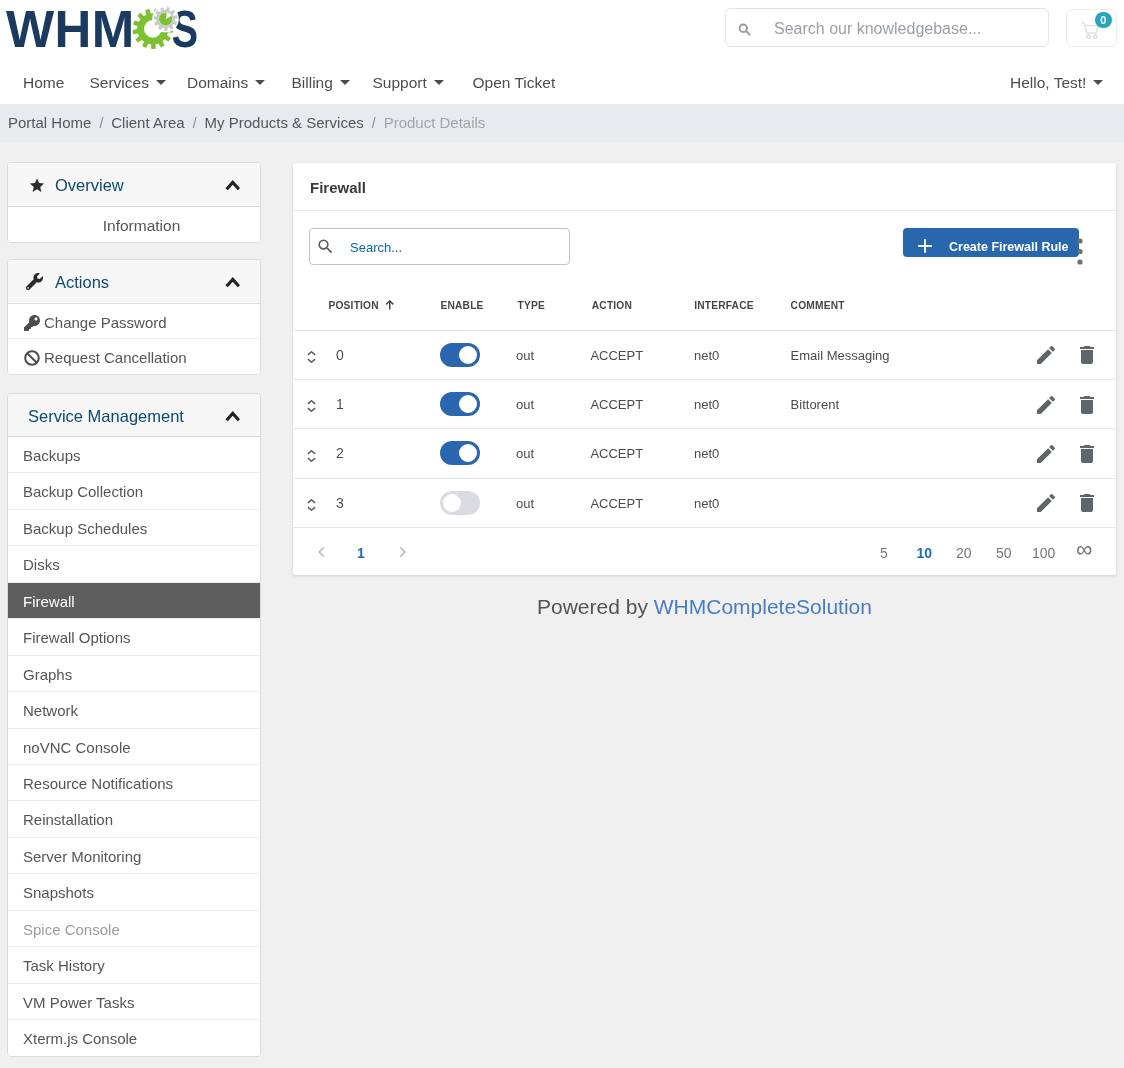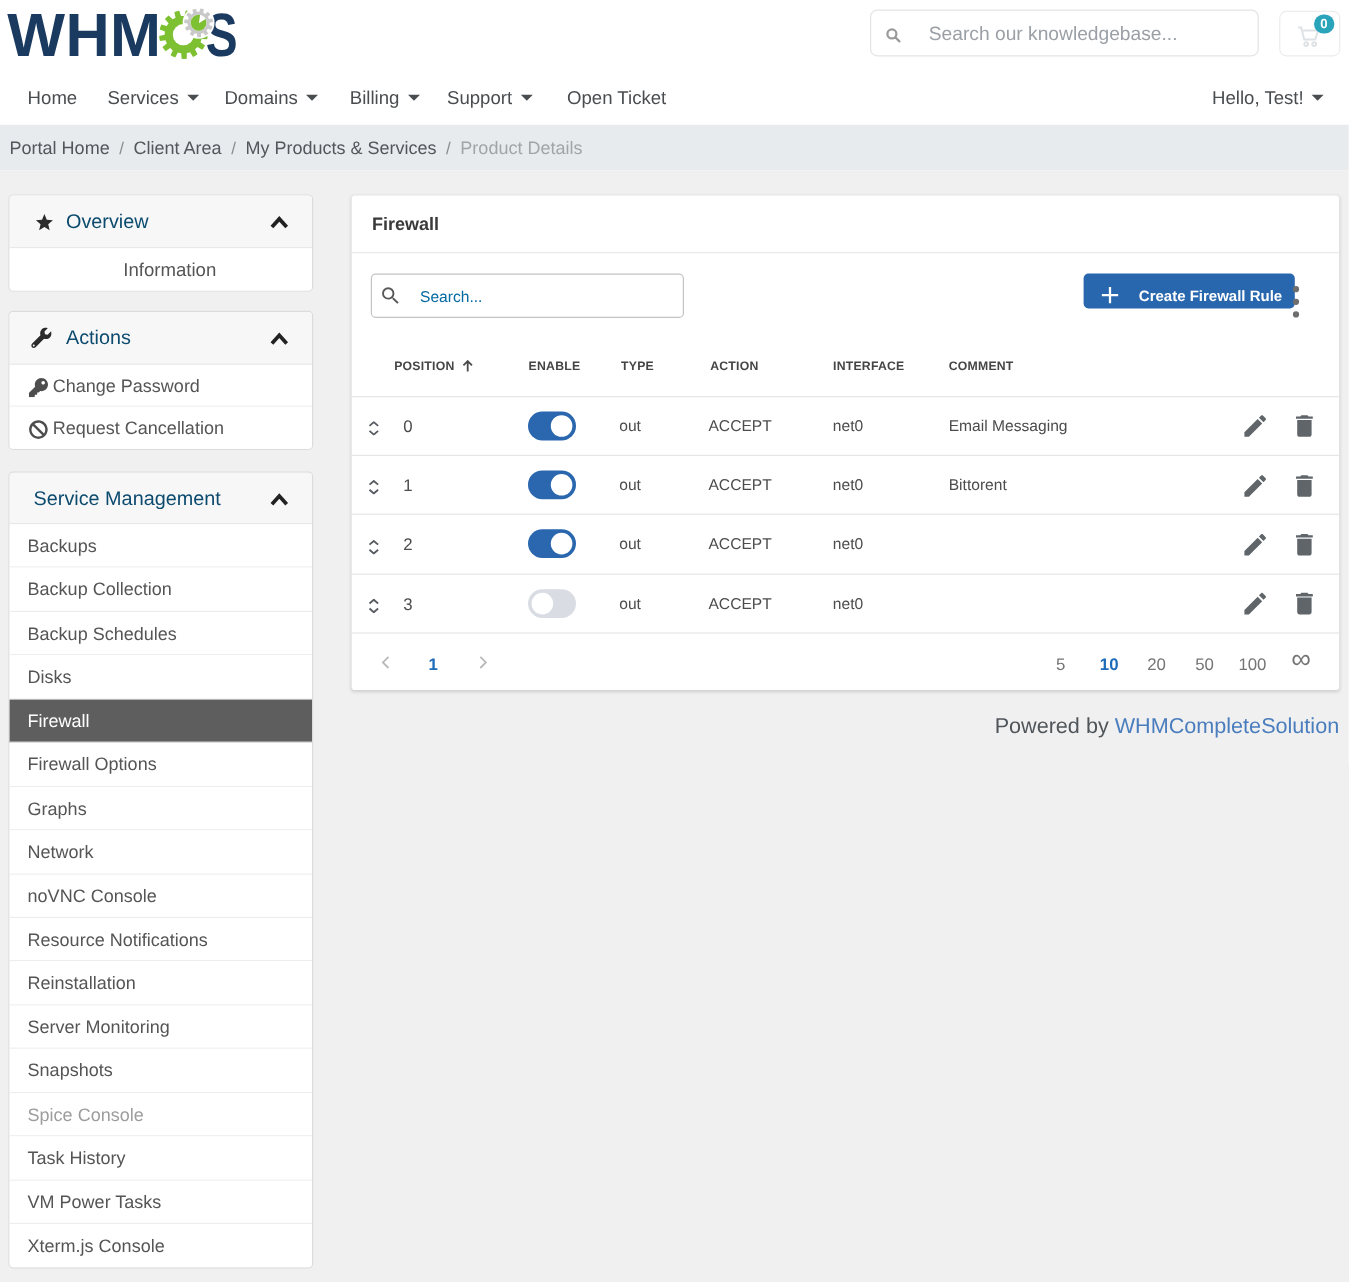--- a/index.html
+++ b/index.html
@@ -51,21 +51,21 @@
 .toggle { position:absolute; left:147px; top:12px; width:40px; height:24px; border-radius:12px; }
 .toggle.on { background:#2a67ae; }
 .toggle.on .knob { position:absolute; right:1px; top:1px; width:22px; height:22px; border-radius:50%; background:#fff; border:2px solid #2a67ae; box-sizing:border-box; }
 .toggle.off { background:#d9dce3; }
 .toggle.off .knob { position:absolute; left:1px; top:1px; width:22px; height:22px; border-radius:50%; background:#fff; border:2px solid #d9dce3; box-sizing:border-box; }
 .rowicons { position:absolute; right:16.6px; top:12.4px; }
 
 #pager { position:absolute; left:0; top:364.1px; width:823px; height:49px; border-top:1px solid #e6e6e6; }
 .pg { position:absolute; top:17px; font-size:14px; color:#757575; }
 .pg.blue { color:#1e6bb8; font-weight:bold; }
-#footer-txt { position:absolute; left:293px; top:453px; width:823px; text-align:right; font-size:18px; color:#50555a; }
+#footer-txt { position:absolute; left:293px; top:453px; width:823px; text-align:center; font-size:21px; color:#50555a; }
 #footer-txt a { color:#4a7dbe; text-decoration:none; }
 </style>
 </head>
 <body>
 <div id="page">
 
   <svg class="abs" style="left:0;top:0" width="210" height="56" viewBox="0 0 210 56">
     <text x="6" y="47" font-family="Liberation Sans" font-weight="bold" font-size="51" letter-spacing="0.4" fill="#1a3a60">WHM</text>
     <text x="0" y="47" transform="translate(171.5,0) scale(0.78,1)" font-family="Liberation Sans" font-weight="bold" font-size="51" fill="#1a3a60">S</text>
     <g transform="translate(152.8,28.9)">

